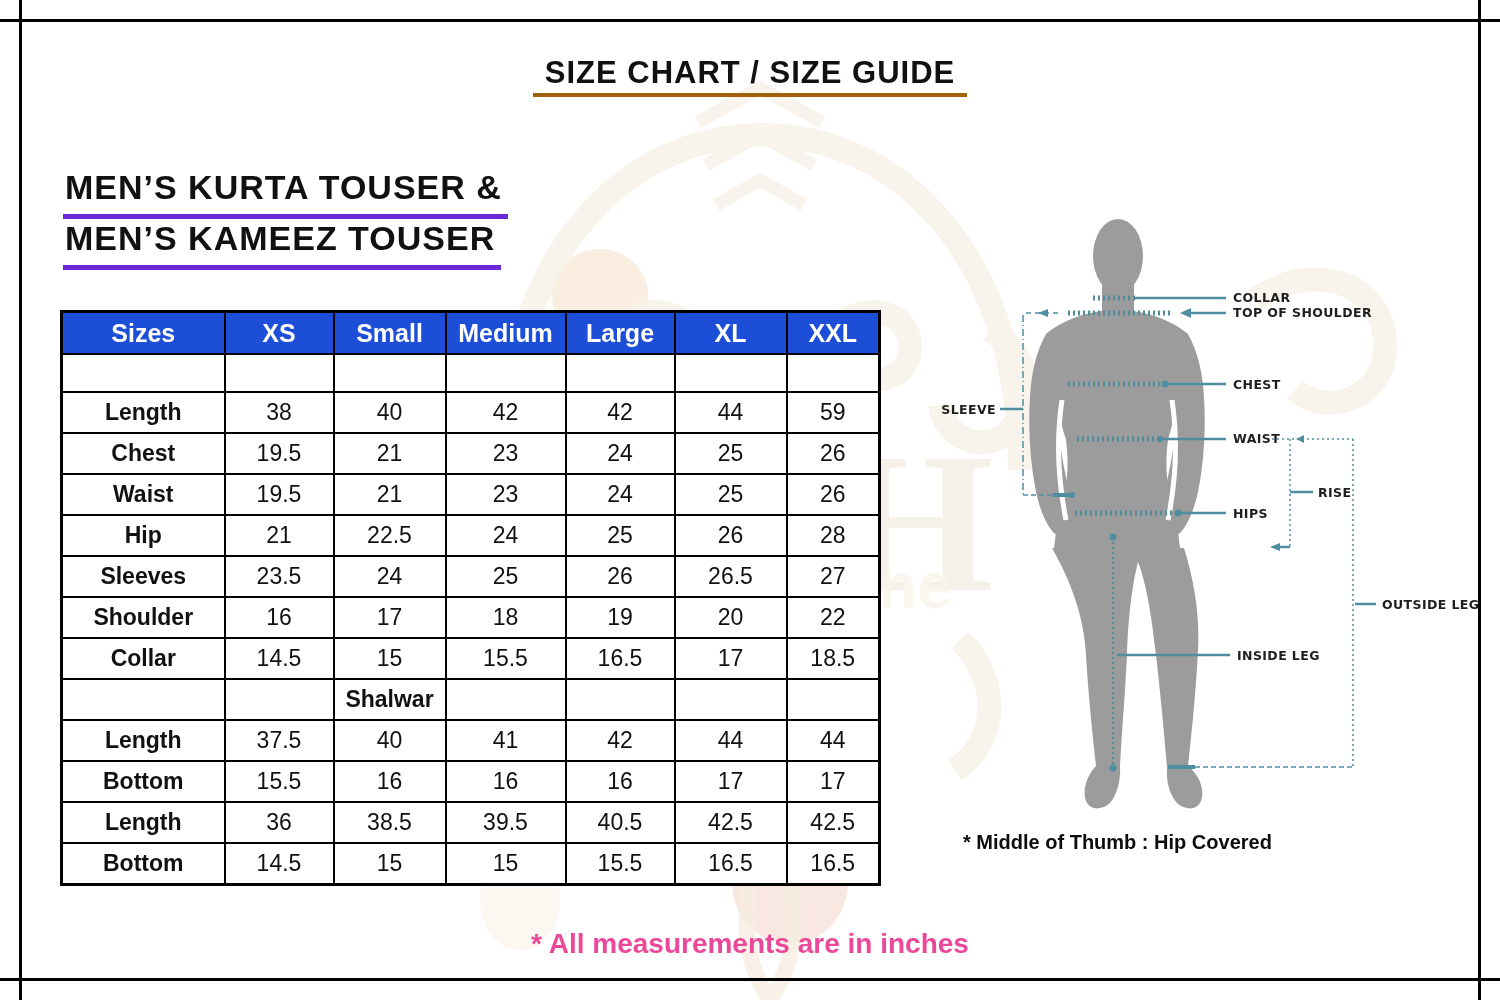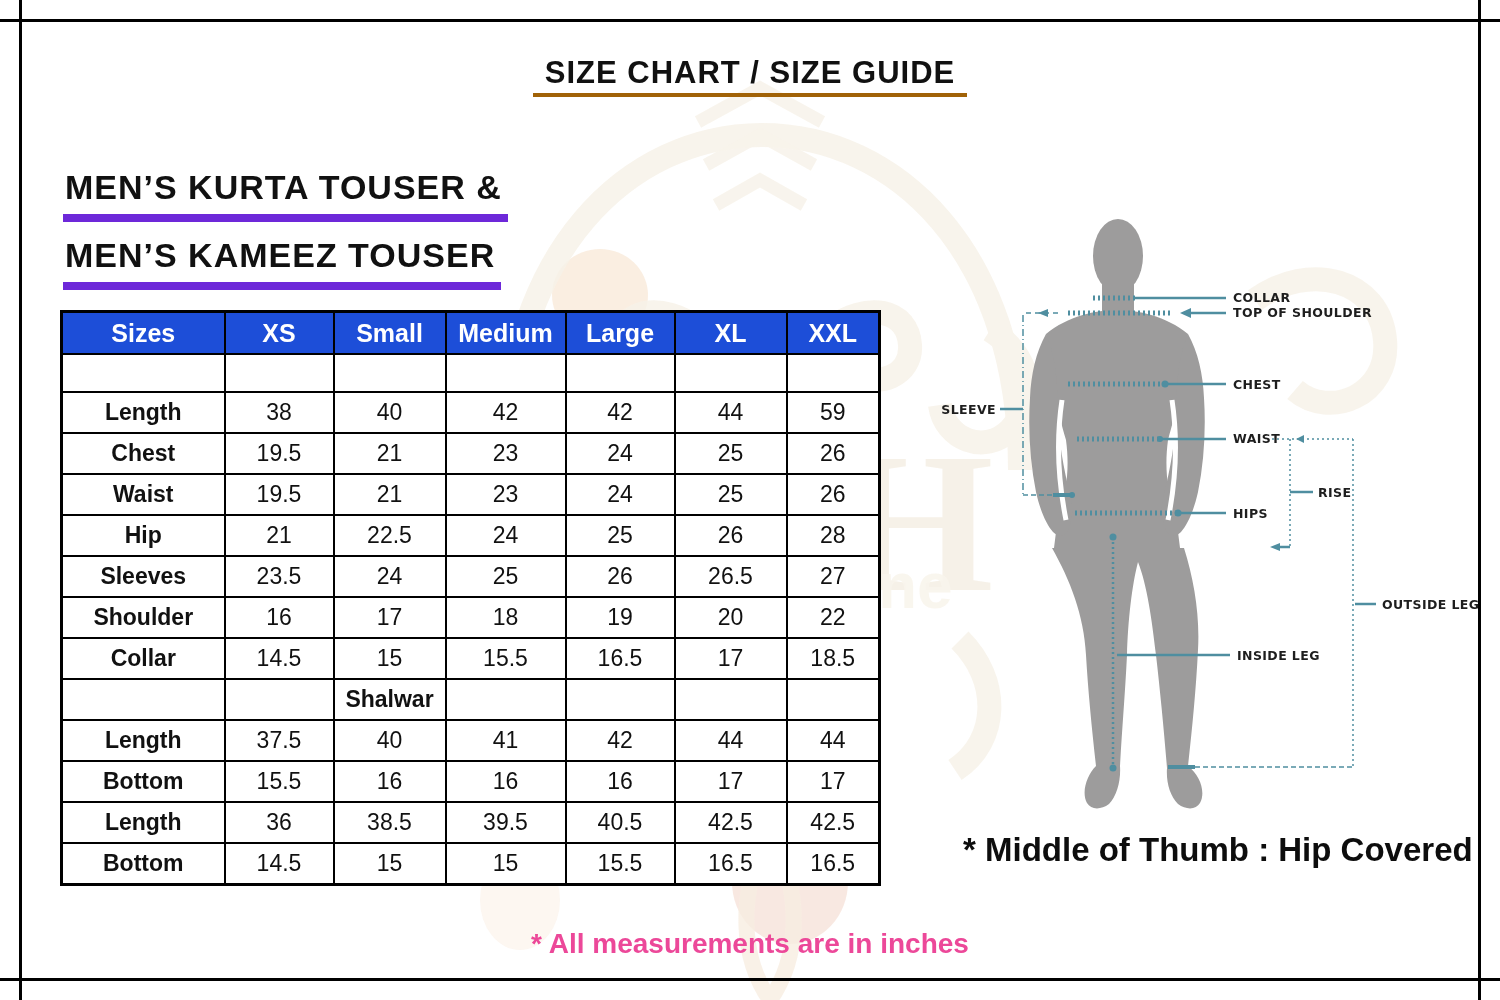--- a/index.html
+++ b/index.html
@@ -14,21 +14,21 @@
   .watermark{position:absolute;left:0;top:0;pointer-events:none;}
   
   .page-title{
     position:absolute;left:0;right:0;top:55px;text-align:center;
     font-size:31px;font-weight:bold;letter-spacing:1px;
   }
   .page-title span{border-bottom:4px solid #a16207;padding:0 12px 3px 12px;}
   .product-heading{position:absolute;left:63px;top:168px;}
   .product-heading .hline{
     display:block;font-size:34px;font-weight:bold;letter-spacing:1px;
-    border-bottom:8px solid #6d28d9;padding:0 6px 7px 2px;margin-bottom:14px;
+    border-bottom:5px solid #6d28d9;padding:0 6px 7px 2px;
     width:max-content;
   }
   
   table.size-table{
     position:absolute;left:60px;top:310px;
     border-collapse:collapse;border:3px solid #000;background:#fff;
     table-layout:fixed;
   }
   .size-table th,.size-table td{
     border:2px solid #000;text-align:center;vertical-align:middle;
@@ -41,21 +41,21 @@
   .size-table tr.spacer td{height:36px;}
   .size-table td.lbl{font-weight:bold;}
   
   .diagram-svg{position:absolute;left:0;top:0;pointer-events:none;}
   .mlabel{
     position:absolute;font-size:12.5px;font-weight:bold;color:#1e1e1e;
     letter-spacing:.4px;white-space:nowrap;font-family:"DejaVu Sans",sans-serif;
   }
   .mlabel.right-align{text-align:right;}
   .diagram-note{
-    position:absolute;left:963px;top:831px;font-size:33px;font-weight:bold;color:#0d0d0d;
+    position:absolute;left:963px;top:831px;font-size:20px;font-weight:bold;color:#0d0d0d;
   }
   .footer-note{
     position:absolute;left:0;right:0;top:928px;text-align:center;
     font-size:28px;font-weight:bold;color:#ec4899;
   }
 </style>
 </head>
 <body>
 
 <svg class="watermark" width="1500" height="1000" viewBox="0 0 1500 1000" aria-hidden="true">

